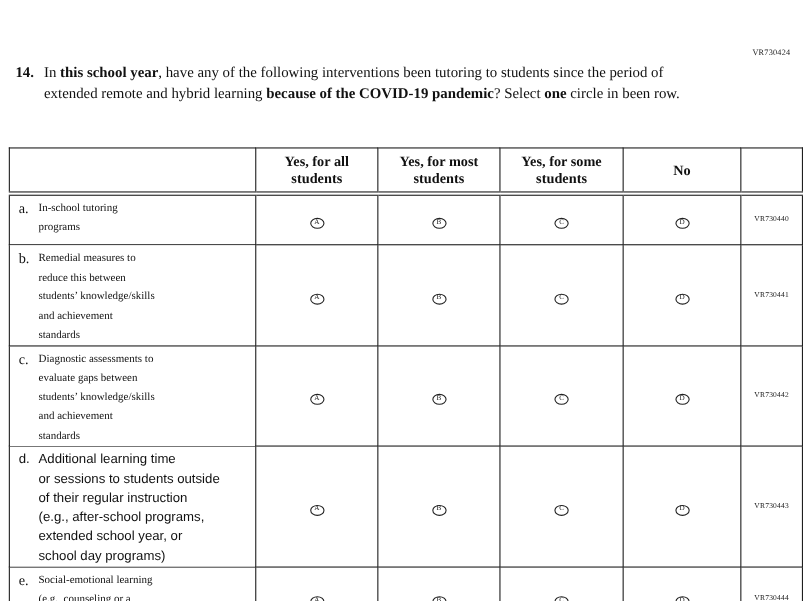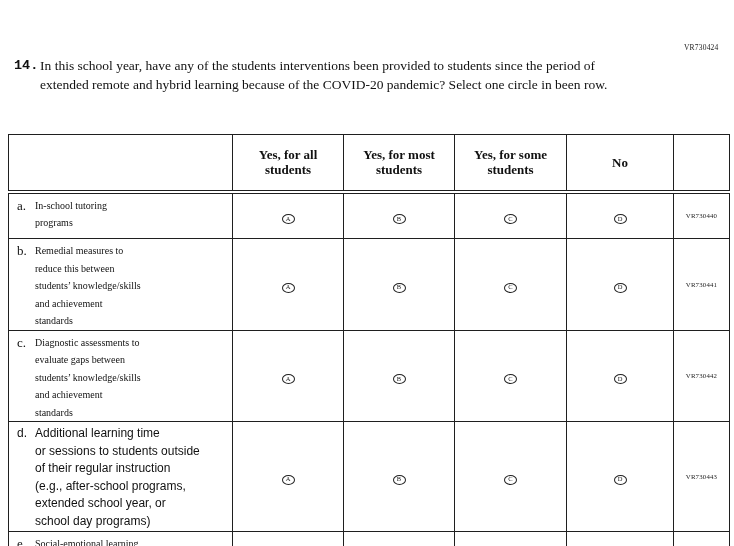--- a/index.html
+++ b/index.html
@@ -31,24 +31,23 @@
     left: 14px;
     width: 620px;
     font-size: 13.5px;
     line-height: 19px;
   }
   .qnum {
     position: absolute;
     left: 0;
     top: 0;
     font-weight: bold;
-    font-family: Liberation Mono, monospace;
   }
   .qtext { margin-left: 26px; width: 604px; }
-  .qtext b { font-weight: normal; }
+  .qtext b { font-weight: bold; }
 
   
   .survey-table {
     position: absolute;
     top: 100px;
     left: 8px;
     border-collapse: collapse;
     table-layout: fixed;
   }
   .survey-table td, .survey-table th {
@@ -59,21 +58,21 @@
   .head-row th {
     font-size: 13px;
     line-height: 15px;
     font-weight: bold;
     text-align: center;
     vertical-align: middle;
     white-space: pre-line;
     border-bottom: 4px double #1f1f1f;
     padding: 3px 2px;
   }
-  .row-head  { height: 57px; }
+  .row-head  { height: 41px; }
   .row-a { height: 47px; }
   .row-b { height: 90px; }
   .row-c { height: 90px; }
   .row-d { height: 107px; }
   .row-e { height: 51px; }
 
   .stub {
     vertical-align: top;
     position: relative;
   }
@@ -126,21 +125,21 @@
 </style>
 </head>
 <body>
 
 <div class="page">
 
   <div class="doc-code">VR730424</div>
 
   <div class="question">
     <span class="qnum">14.</span>
-    <div class="qtext"><span>In </span><b>this school year</b><span>, have any of the students interventions been provided to students since the period of extended remote and hybrid learning </span><b>because of the COVID-20 pandemic</b><span>? Select </span><b>one</b><span> circle in been row.</span></div>
+    <div class="qtext"><span>In </span><b>this school year</b><span>, have any of the following interventions been tutoring to students since the period of extended remote and hybrid learning </span><b>because of the COVID-19 pandemic</b><span>? Select </span><b>one</b><span> circle in been row.</span></div>
   </div>
 
   <table class="survey-table">
     <colgroup>
       <col style="width:224px">
       <col style="width:111px">
       <col style="width:111px">
       <col style="width:112px">
       <col style="width:107px">
       <col style="width:56px">

